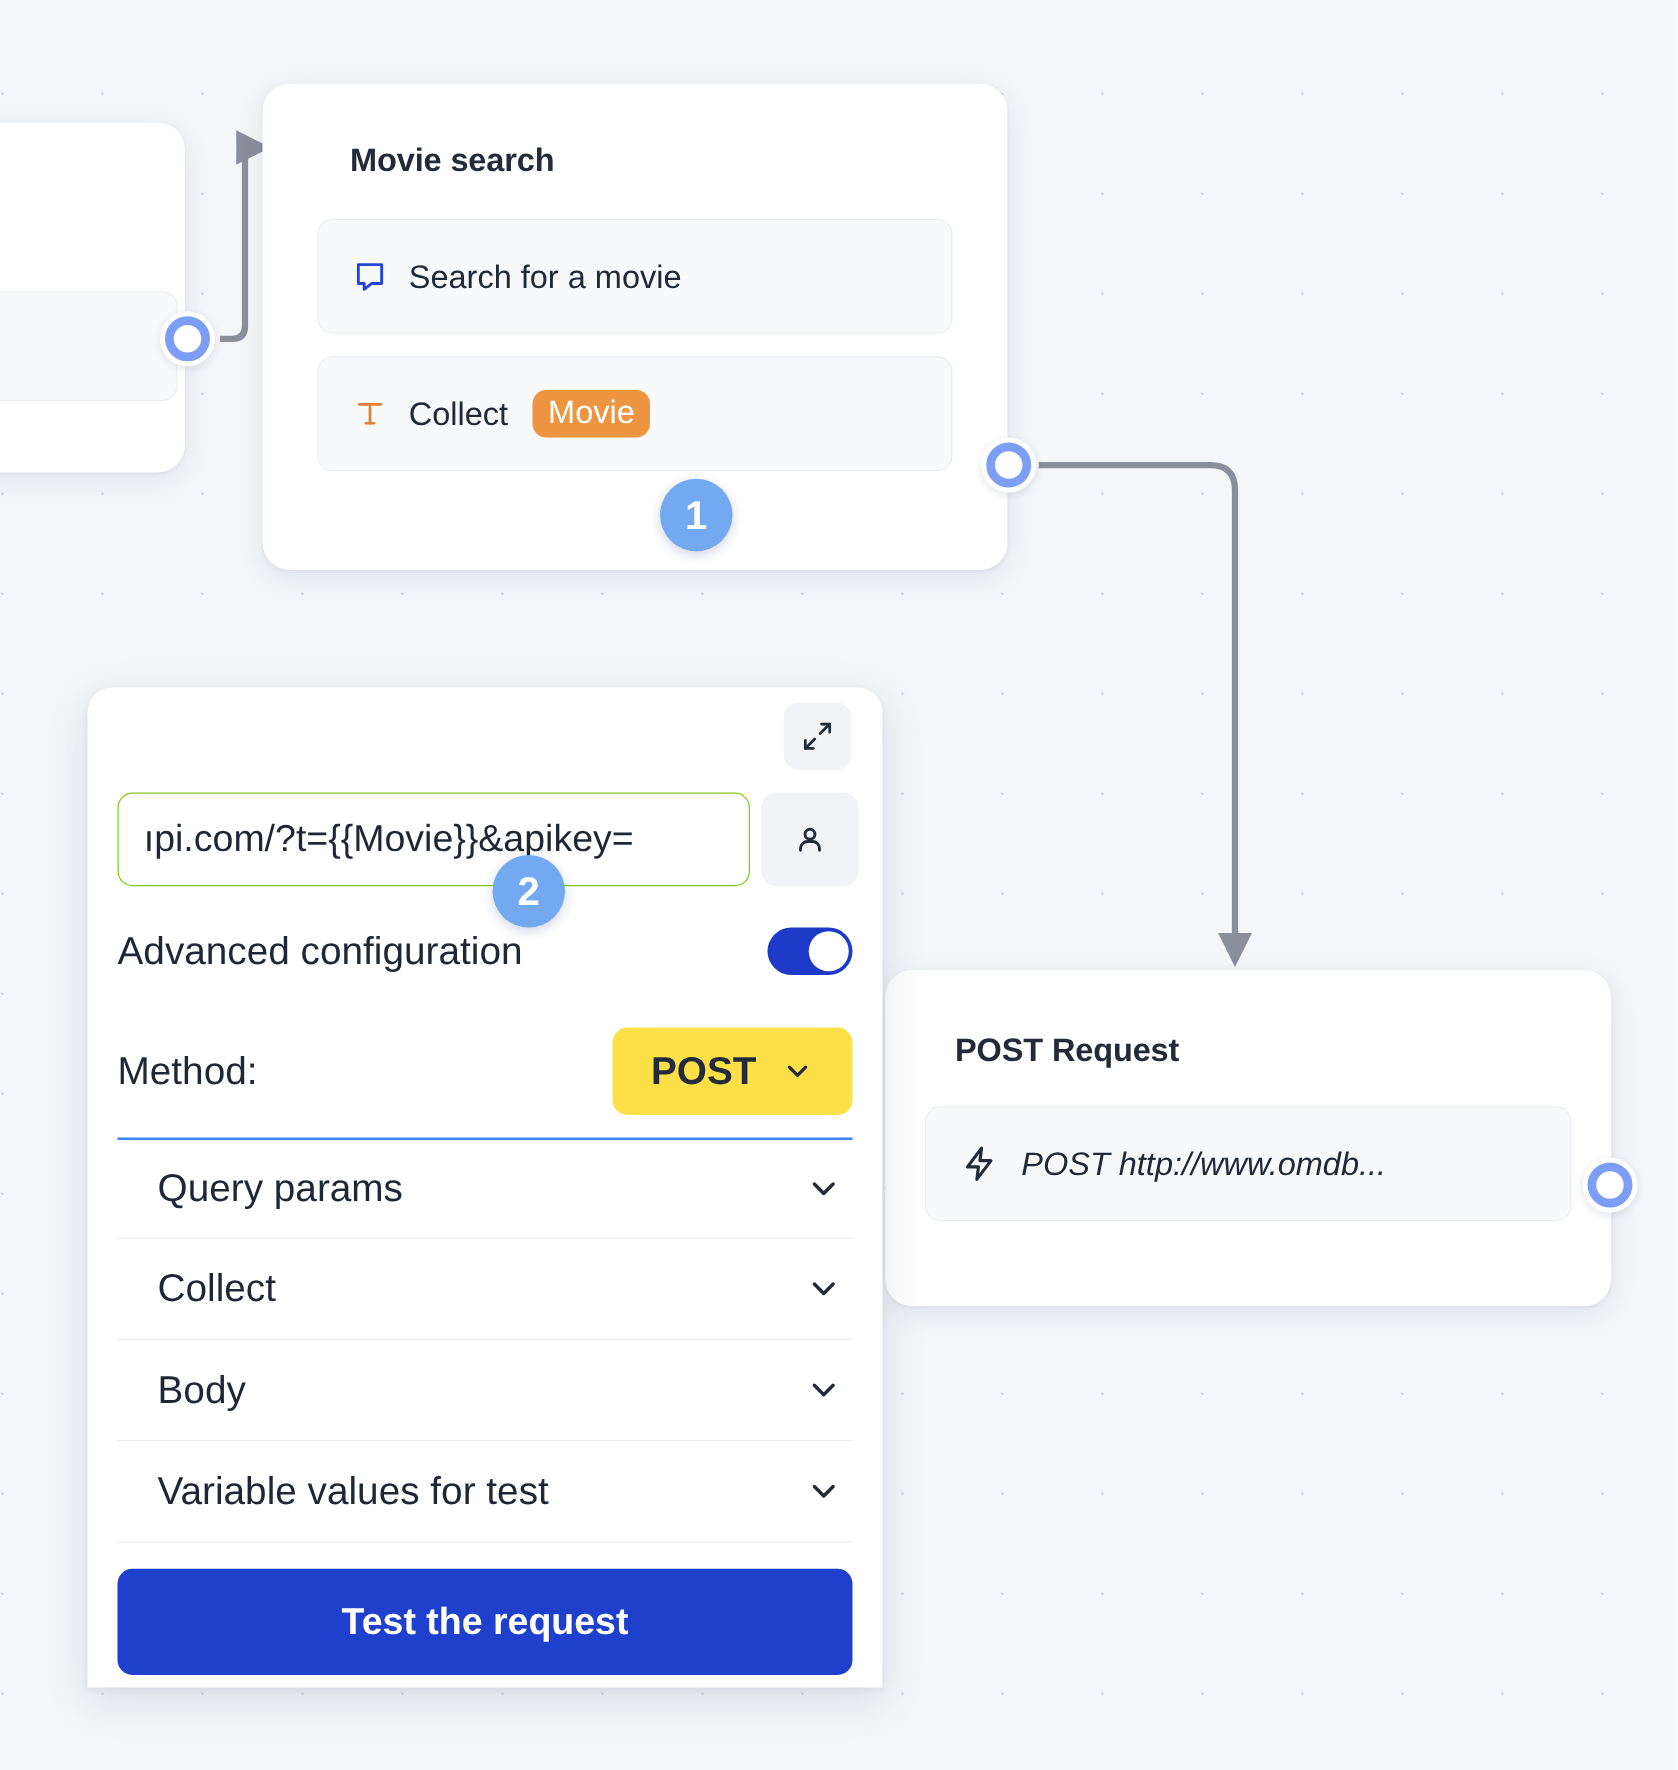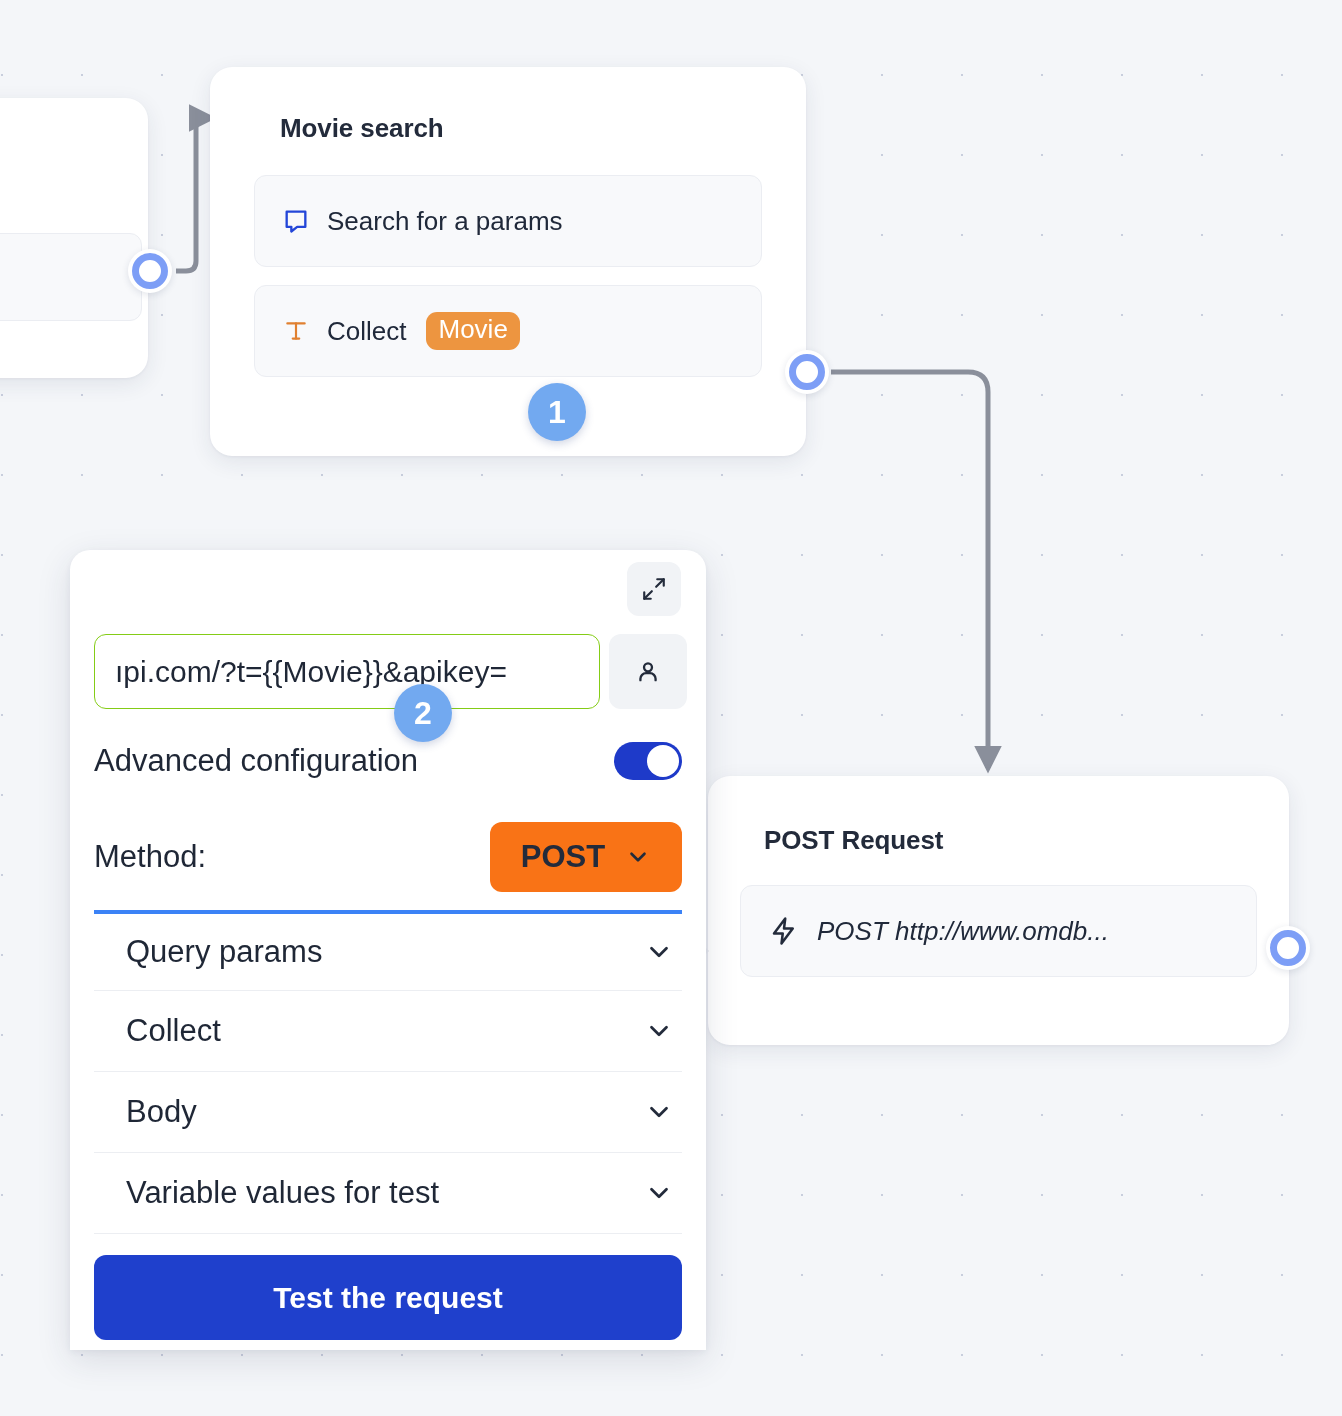--- a/index.html
+++ b/index.html
@@ -224,21 +224,21 @@
     width: 588px;
     display: flex;
     align-items: center;
     justify-content: space-between;
   }
   .method-label { font-size: 31px; color: #1f2736; }
   .method-select {
     width: 192px;
     height: 70px;
     border-radius: 12px;
-    background: #f97316;
+    background: #fde047;
     display: flex;
     align-items: center;
     justify-content: center;
     gap: 20px;
     font-size: 31px;
     font-weight: 700;
     color: #232b3b;
     cursor: pointer;
   }
 
@@ -249,21 +249,21 @@
   }
   .acc-item {
     height: 81px;
     border-bottom: 1px solid #eceef2;
     display: flex;
     align-items: center;
     justify-content: space-between;
     padding: 0 8px 0 32px;
     cursor: pointer;
   }
-  .acc-item:first-child { border-top: 4px solid #3b82f6; }
+  .acc-item:first-child { border-top: 2px solid #3b82f6; }
   .acc-label { font-size: 31px; color: #1f2736; }
 
   .test-btn {
     position: absolute;
     left: 24px; top: 705px;
     width: 588px;
     height: 85px;
     border-radius: 12px;
     background: #1f40cc;
     color: #ffffff;
@@ -318,21 +318,21 @@
 
   <div class="node" id="node-movie-search">
     <div class="node-title">Movie search</div>
     <div class="rows">
       <div class="node-row">
         <span class="ricon">
           <svg class="ico" width="28" height="28" viewBox="0 0 24 24" fill="none" stroke="#2346d8" stroke-width="2" stroke-linecap="round" stroke-linejoin="round">
             <path d="M20 4H4v13h4v4l5-4h7z"></path>
           </svg>
         </span>
-        <span>Search for a params</span>
+        <span>Search for a movie</span>
       </div>
       <div class="node-row">
         <span class="ricon">
           <svg class="ico" width="26" height="26" viewBox="0 0 24 24" fill="none" stroke="#e08030" stroke-width="2" stroke-linecap="round">
             <path d="M4 5h16"></path>
             <path d="M12 5v14"></path>
             <path d="M9 19h6"></path>
           </svg>
         </span>
         <span>Collect</span>

